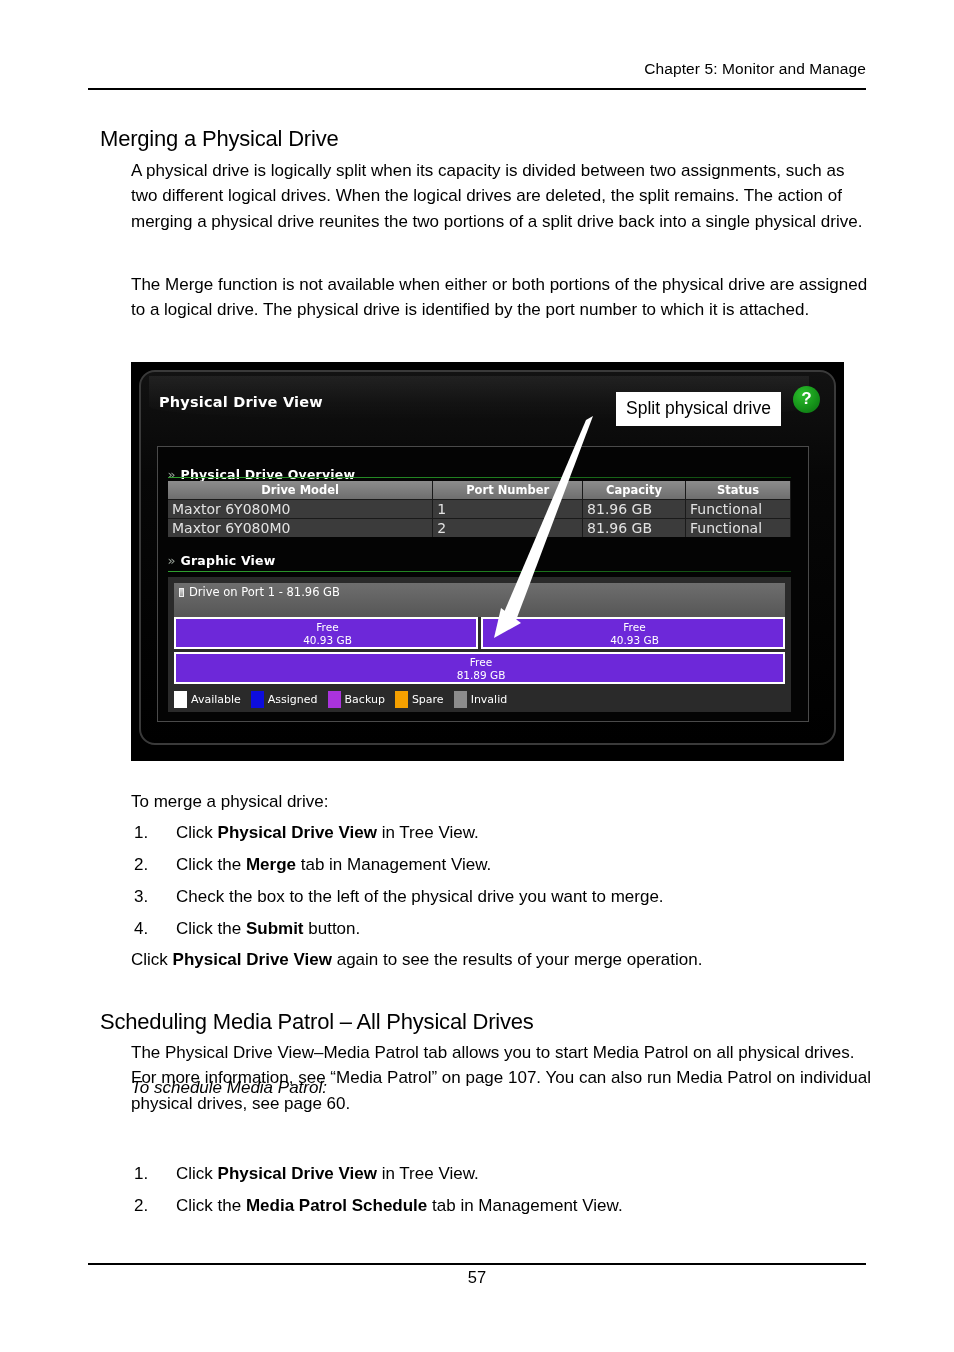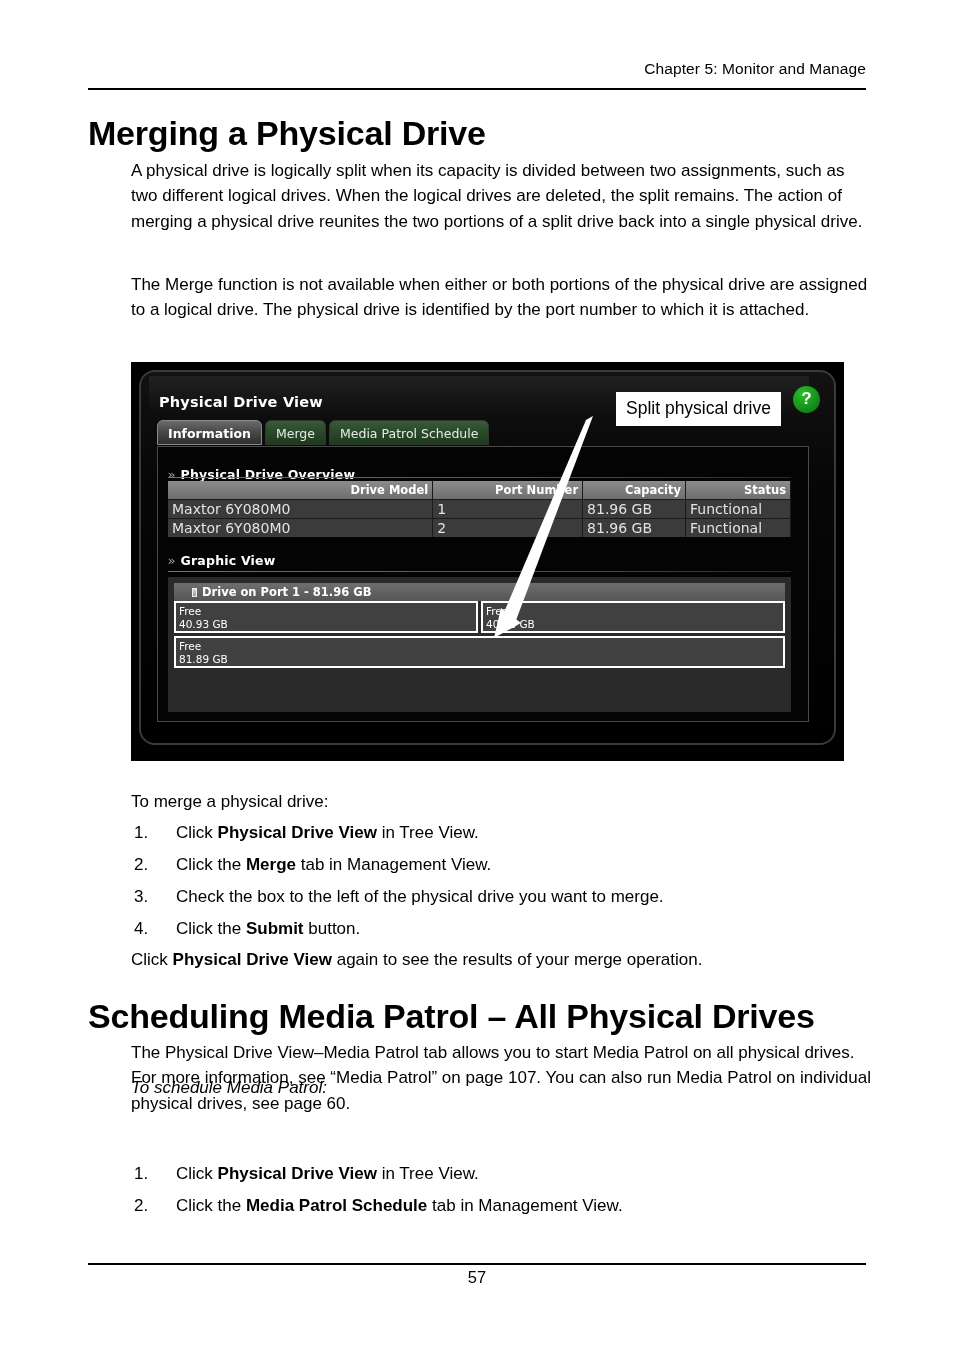--- a/index.html
+++ b/index.html
@@ -22,21 +22,21 @@
     font-size: 15.5px; color: #000;
     letter-spacing: 0.1px;
   }
   .rule-top {
     position: absolute; left: 88px; top: 88px;
     width: 778px; height: 2px; background: #000;
   }
 
   h1.sec {
     position: absolute; left: 88px;
-    font-size: 34px; font-weight: bold; margin: 0;
+    font-size: 22px; font-weight: normal; margin: 12px;
     letter-spacing: -0.2px;
   }
   h1.sec-1 { top: 114px; }
   h1.sec-2 { top: 997px; }
 
   p.body {
     position: absolute; left: 131px; width: 740px;
     margin: 0; font-size: 17px; line-height: 25.3px;
   }
   .p1 { top: 158px; }
@@ -151,59 +151,60 @@
 
   
   table.pd {
     position: absolute; left: 10px; top: 34px;
     width: 623px; border-collapse: collapse;
     font-family: "DejaVu Sans", sans-serif;
   }
   table.pd th {
     background: linear-gradient(180deg,#8c8c8c 0%, #6e6e6e 100%);
     color: #ffffff; font-size: 11.5px; font-weight: bold;
-    text-align: right; padding: 2px 4px; height: 17px;
+    text-align: center; padding: 2px 4px; height: 17px;
     border-right: 1px solid #1a1a1a;
   }
   table.pd td {
     background: #3b3b3b; color: #e2e2e2; font-size: 14px;
     padding: 1px 4px; height: 16px;
     border-right: 1px solid #1a1a1a;
     border-top: 1px solid #1a1a1a;
   }
   .col-model { width: 265px; }
   .col-port  { width: 150px; }
   .col-cap   { width: 103px; }
   .col-stat  { width: 105px; }
 
   
   .gv {
     position: absolute; left: 10px; top: 130px;
     width: 623px; height: 135px;
     background: #2a2a2a; padding: 6px;
   }
   .drive-hdr {
-    height: 18px; line-height: 18px;
+    height: 34px; line-height: 18px;
     background: linear-gradient(180deg,#6e6e6e 0%, #565656 100%);
-    color: #ffffff; font-size: 11.5px; font-weight: bold;
-    font-family: "DejaVu Sans", sans-serif;
-    padding-left: 18px;
+    color: #ffffff; font-size: 11.5px; font-weight: normal;
+    font-family: "DejaVu Sans", sans-serif;
+    padding-left: 5px;
   }
   .drive-hdr .hd-icon {
     display: inline-block; width: 5px; height: 9px;
     background: linear-gradient(180deg,#d8d8d8,#9a9a9a);
     border: 1px solid #efefef; margin-right: 5px;
     vertical-align: -1px;
   }
   .bars { display: flex; height: 32px; margin-bottom: 3px; }
   .bar {
-    border: 2px solid #ffffff; background: #404040;
+    border: 2px solid #ffffff; background: #6d28d9;
     color: #ffffff; font-size: 10.5px; line-height: 12.5px;
     padding: 2px 0 0 3px;
     font-family: "DejaVu Sans", sans-serif;
+    text-align: center;
   }
   .bar.left  { width: 50%; margin-right: 3px; }
   .bar.right { width: 50%; }
   .bar.full  { width: 100%; }
 
   .legend { display: flex; align-items: center; margin-top: 7px; }
   .legend .item { display: flex; align-items: center; margin-right: 10px; }
   .legend .sw { width: 13px; height: 17px; margin-right: 4px; }
   .legend .lb {
     color: #ffffff; font-size: 11px;
@@ -241,23 +242,20 @@
   <p class="body p2">The Merge function is not available when either or both portions of the physical drive are assigned to a logical drive. The physical drive is identified by the port number to which it is attached.</p>
 
   <div class="shot">
     <div class="shot-bezel"></div>
     <div class="shot-inner">
 
       <div class="title-sheen"></div>
       <div class="app-title">Physical Drive View</div>
       <div class="help-icon">?</div>
 
-      <div class="tabs">
-        <span class="tab active">Information</span><span class="tab">Merge</span><span class="tab">Media Patrol Schedule</span>
-      </div>
 
       <div class="content-panel">
 
         <div class="sect-head sh-overview">
           <span class="chev">»</span><span>Physical Drive Overview</span>
         </div>
         <div class="green-rule gr-1"></div>
 
         <table class="pd">
           <thead>
@@ -305,20 +303,42 @@
             </div>
           </div>
 
           <div class="bars">
             <div class="bar full">
               <div>Free</div>
               <div>81.89 GB</div>
             </div>
           </div>
 
+          <div class="legend">
+            <div class="item">
+              <span class="sw" style="background:#ffffff"></span>
+              <span class="lb">Available</span>
+            </div>
+            <div class="item">
+              <span class="sw" style="background:#0d0ddd"></span>
+              <span class="lb">Assigned</span>
+            </div>
+            <div class="item">
+              <span class="sw" style="background:#aa33dd"></span>
+              <span class="lb">Backup</span>
+            </div>
+            <div class="item">
+              <span class="sw" style="background:#f5a000"></span>
+              <span class="lb">Spare</span>
+            </div>
+            <div class="item">
+              <span class="sw" style="background:#8c8c8c"></span>
+              <span class="lb">Invalid</span>
+            </div>
+          </div>
 
         </div>
       </div>
 
       <svg class="callout-svg" viewBox="0 0 678 358">
         <polygon points="437,44 444,40 366,247 353,241" fill="#ffffff"></polygon>
         <polygon points="345,262 352,232 372,247" fill="#ffffff"></polygon>
       </svg>
       <div class="callout-box">Split physical drive</div>
 

